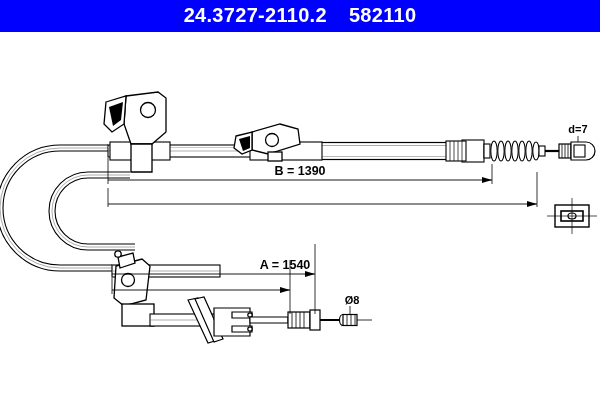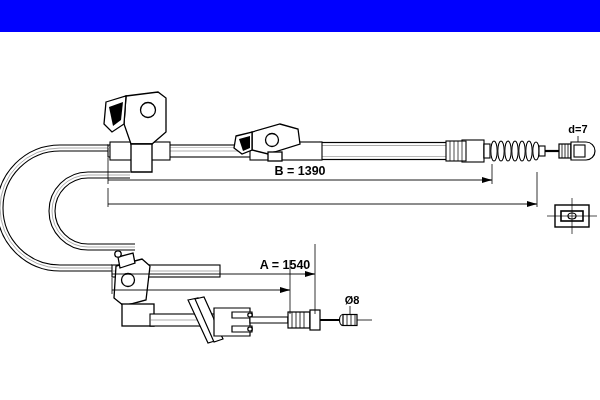--- a/index.html
+++ b/index.html
@@ -68,20 +68,22 @@
   .lbl-dim { font-size: 12.5px; }
   .lbl-small { font-size: 11px; }
 </style>
 </head>
 <body>
 
 <div id="app">
 
   <div class="header-bar">
     <div class="header-inner">
+      <span class="header-part">24.3727-2110.2</span>
+      <span class="header-ref">582110</span>
     </div>
   </div>
 
   <div class="drawing-area">
     <svg class="tech" viewBox="0 0 600 368" xmlns="http://www.w3.org/2000/svg">
 
       <g fill="none" stroke="#000" stroke-width="1.1">
 
         <path d="M 108 113 L 60 113 A 63 63 0 0 0 60 239 L 112 239"></path>
 

